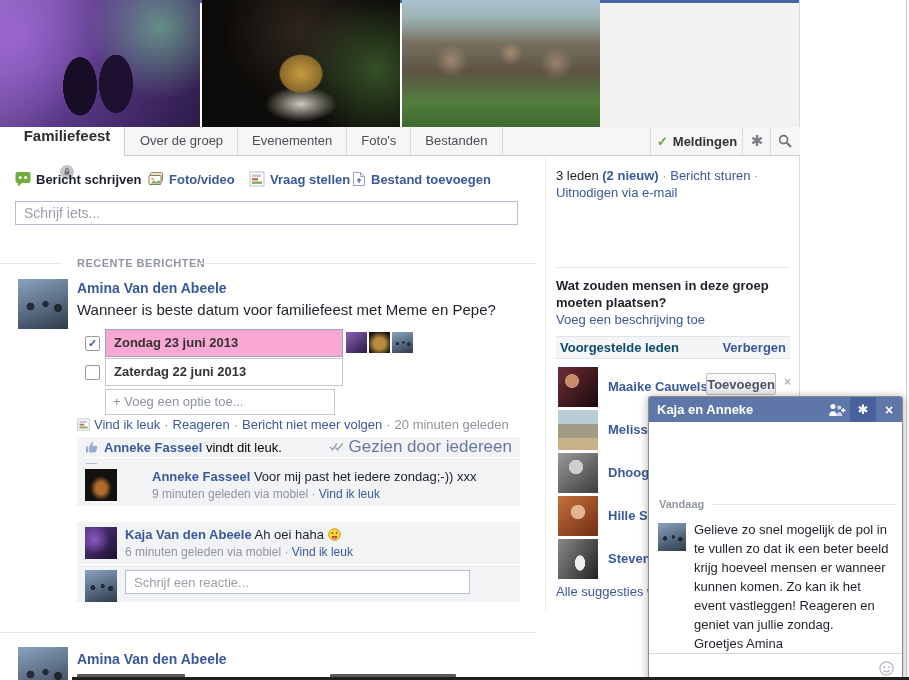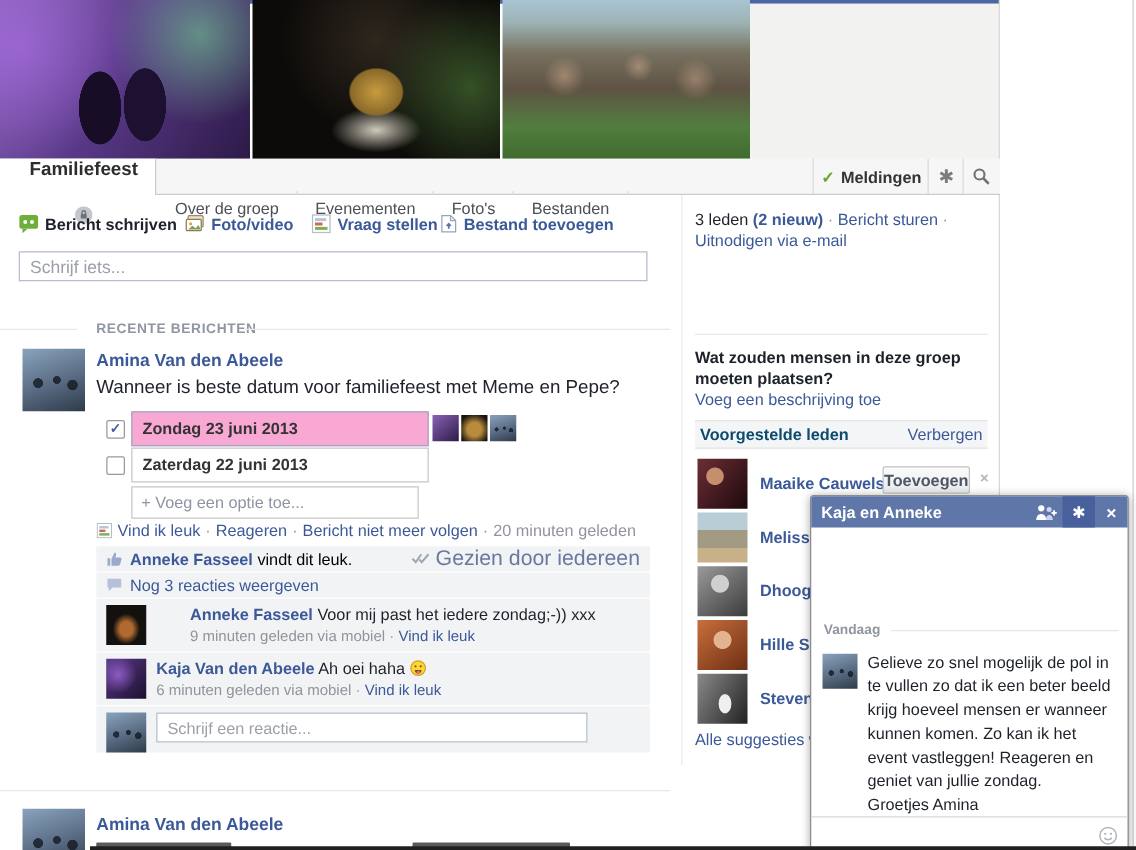--- a/index.html
+++ b/index.html
@@ -29,21 +29,21 @@
     linear-gradient(#a9c3d3 0%,#9db3b4 14%,#77705f 34%,#5e5344 56%,#517e3e 80%,#3f6b2f 100%);}
   #cover-gray{left:600px;top:3px;width:200px;height:124px;background:#f2f2f0;}
   #page-right-border{left:799px;top:0;width:1px;height:396px;background:#d8d8d8;}
   #right-edge-line{left:906px;top:0;width:1px;height:680px;background:#cfcfcf;}
   
   #tabbar{left:0;top:127px;width:800px;height:28px;background:#f6f6f6;border-bottom:1px solid #cccccc;}
   #tab-active{left:0;top:127px;width:125px;height:29px;background:#fff;border-right:1px solid #ccc;
               display:flex;align-items:center;gap:21px;padding-left:10px;box-sizing:border-box;flex-direction:column;}
   #tab-active .lbl{font-size:15px;font-weight:bold;color:#2d2d2d;}
   #tabs-row{left:126px;top:127px;height:29px;display:flex;}
-  .tab{line-height:28px;padding:0 14px;font-size:13px;color:#4b4f56;border-right:1px solid #dadada;cursor:pointer;margin-top:26px;}
+  .tab{line-height:28px;padding:0 14px;font-size:13px;color:#4b4f56;border-right:1px solid #dadada;cursor:pointer;}
   #btn-meldingen{left:650px;top:127px;width:92px;height:28px;border-left:1px solid #dadada;
                  display:flex;align-items:center;justify-content:center;gap:5px;cursor:pointer;}
   #btn-meldingen .lbl{font-size:13px;font-weight:bold;color:#333;}
   .tb-ic{width:28px;height:28px;display:flex;align-items:center;justify-content:center;border-left:1px solid #dadada;cursor:pointer;}
   #btn-gear{left:742px;top:127px;}
   #btn-search{left:770px;top:127px;}
   .check-green{color:#67a433;font-weight:bold;font-size:13px;}
   .gear-glyph{color:#7a7d82;font-size:15px;}
   
   .comp{top:171px;display:flex;align-items:center;gap:5px;font-size:13px;font-weight:bold;cursor:pointer;}
@@ -81,21 +81,21 @@
   #voter2{left:369px;background:radial-gradient(circle at 50% 55%,#b98c3d 0 35%,#1a1410 80%);}
   #voter3{left:392px;}
   #p1-addopt{left:105px;top:389px;width:221px;height:24px;border:1px solid #c6c6c6;background:#fff;
              line-height:24px;padding-left:7px;font-size:13px;color:#8d94a0;cursor:text;}
   #p1-actions{left:77px;top:417px;display:flex;align-items:center;gap:4px;font-size:13px;white-space:nowrap;}
   .prow{left:77px;width:443px;background:#f2f3f5;box-sizing:border-box;}
   #r-like{top:437px;height:20px;display:flex;align-items:center;gap:5px;padding:0 8px;font-size:13px;}
   #r-like .seen{margin-left:auto;display:flex;align-items:center;gap:4px;font-size:17px;color:#69789f;}
   #r-more{top:458px;height:20px;display:flex;align-items:center;gap:6px;padding:0 8px;font-size:13px;}
   .crow{display:flex;gap:8px;padding:5px 8px;}
-  #r-c1{top:479px;height:42px;gap:35px;}
+  #r-c1{top:464px;height:42px;gap:35px;}
   #r-c2{top:522px;height:42px;}
   .cav{width:32px;height:32px;flex:none;cursor:pointer;}
   .cbody{font-size:13px;color:#1d2129;line-height:16px;}
   .cmeta{font-size:12px;margin-top:2px;}
   #r-cinput{top:565px;height:37px;display:flex;gap:8px;padding:5px 8px;align-items:flex-start;}
   #r-cinput .field{flex:1;height:24px;margin-right:42px;}
   #av-anneke{background:radial-gradient(ellipse 40% 45% at 50% 60%,#b06a30 0 40%,#13100d 85%);}
   #av-kaja{background:
     radial-gradient(circle at 30% 40%,rgba(170,110,230,.7),rgba(0,0,0,0) 50%),
     linear-gradient(135deg,#5b3a8a,#1c1030);}
@@ -110,21 +110,21 @@
   #col-divider{left:545px;top:156px;width:1px;height:456px;background:#ececec;}
   #sb-members{left:556px;top:167px;width:240px;font-size:13px;line-height:17px;color:#1d2129;}
   #sb-addbox{left:556px;top:216px;width:224px;height:20px;border:1px solid #c9c9c9;line-height:20px;
              padding-left:6px;font-size:13px;color:#4b4f56;cursor:pointer;background:#fff;}
   #sb-div1{left:556px;top:267px;width:234px;}
   #sb-prompt{left:556px;top:277px;width:240px;font-size:13px;font-weight:bold;color:#1d2129;line-height:17px;}
   #sb-desc{left:556px;top:312px;font-size:13px;}
   #sb-sughead{left:556px;top:336px;width:234px;height:21px;background:#f4f5f6;border-top:1px solid #e3e3e3;
               border-bottom:1px solid #e3e3e3;display:flex;align-items:center;}
   #sb-sughead .t{font-size:13px;font-weight:bold;color:#0c4a6e;padding-left:4px;flex:1;}
-  #sb-sughead .h{font-size:13px;padding-right:4px;}
+  #sb-sughead .h{font-size:13px;padding-right:4px;font-weight:bold;}
   .srow-av{left:558px;width:40px;height:40px;cursor:pointer;}
   .srow-name{left:608px;font-size:13px;font-weight:bold;white-space:nowrap;}
   #av-maaike{background:radial-gradient(circle at 35% 35%,#c58f6e 0 18%,rgba(0,0,0,0) 20%),linear-gradient(130deg,#6d2e35,#1c090d);}
   #av-melissa{background:linear-gradient(#b9cdd6 0 35%,#a39a84 36% 70%,#c8b189 71% 100%);}
   #av-dhooge{background:radial-gradient(circle at 45% 35%,#cfcfcf 0 20%,rgba(0,0,0,0) 22%),linear-gradient(140deg,#9a9a9a,#3c3c3c);}
   #av-hille{background:radial-gradient(circle at 50% 40%,#e3b48f 0 22%,rgba(0,0,0,0) 24%),linear-gradient(140deg,#c86f3c,#6e2f14);}
   #av-steven{background:radial-gradient(ellipse 30% 45% at 55% 60%,#efefef 0 40%,rgba(0,0,0,0) 45%),linear-gradient(120deg,#8a8a8a,#222);}
   #sugg-btn{left:706px;top:373px;width:70px;height:22px;border:1px solid #c1c1c1;border-radius:2px;
             background:linear-gradient(#fbfbfb,#e9eaed);font-size:13px;font-weight:bold;color:#4e5665;
             text-align:center;line-height:22px;cursor:pointer;box-sizing:border-box;}

